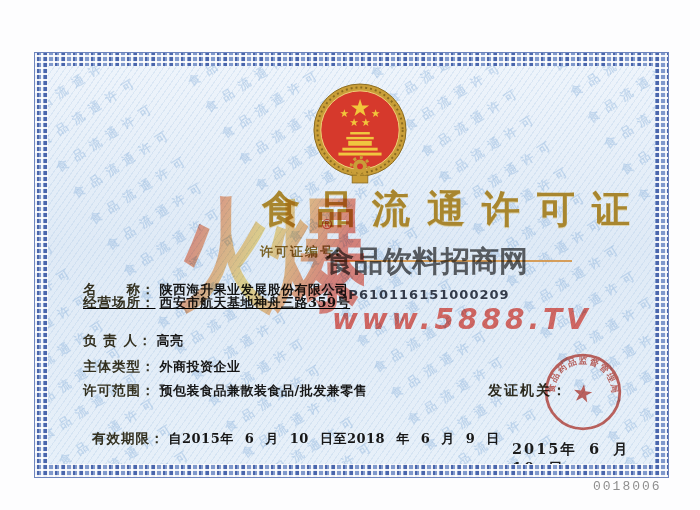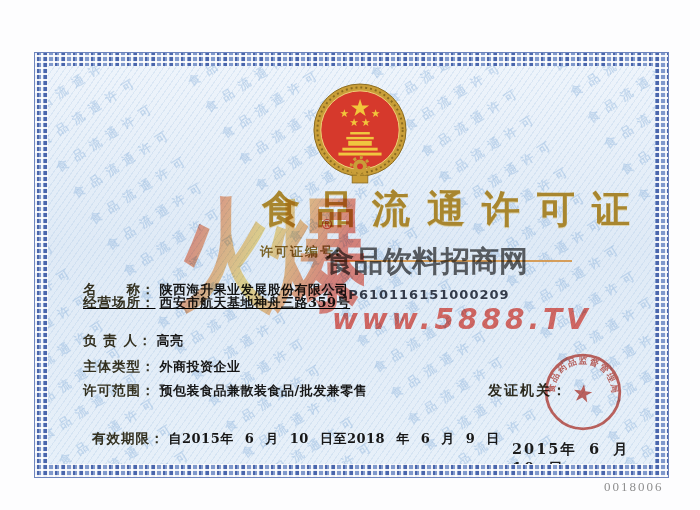--- a/index.html
+++ b/index.html
@@ -62,21 +62,21 @@
     color:#4d4d4d;letter-spacing:0px;opacity:.88;
     font-family:"DejaVu Sans","Liberation Sans",sans-serif;}
   .wm-url{position:absolute;left:284px;top:193px;z-index:4;font-size:28px;font-weight:bold;
     font-style:italic;color:#e8544a;letter-spacing:4px;opacity:.85;
     font-family:"DejaVu Sans","Liberation Sans",sans-serif;margin-top:44px;}
 
   .seal{position:absolute;left:495px;top:286px;width:80px;height:80px;z-index:5;
     opacity:.82;filter:blur(.3px);}
 
   .serial{position:absolute;left:593px;top:479px;font-size:13px;color:#8f8f8f;
-    letter-spacing:2px;font-family:Liberation Serif, serif;margin-left:11px;}
+    letter-spacing:2px;font-family:Liberation Mono, monospace;}
 </style>
 </head>
 <body>
 
 <div class="page">
 
   <div class="cert">
     <div class="cert-inner">
 
       <div class="hatch"></div>

